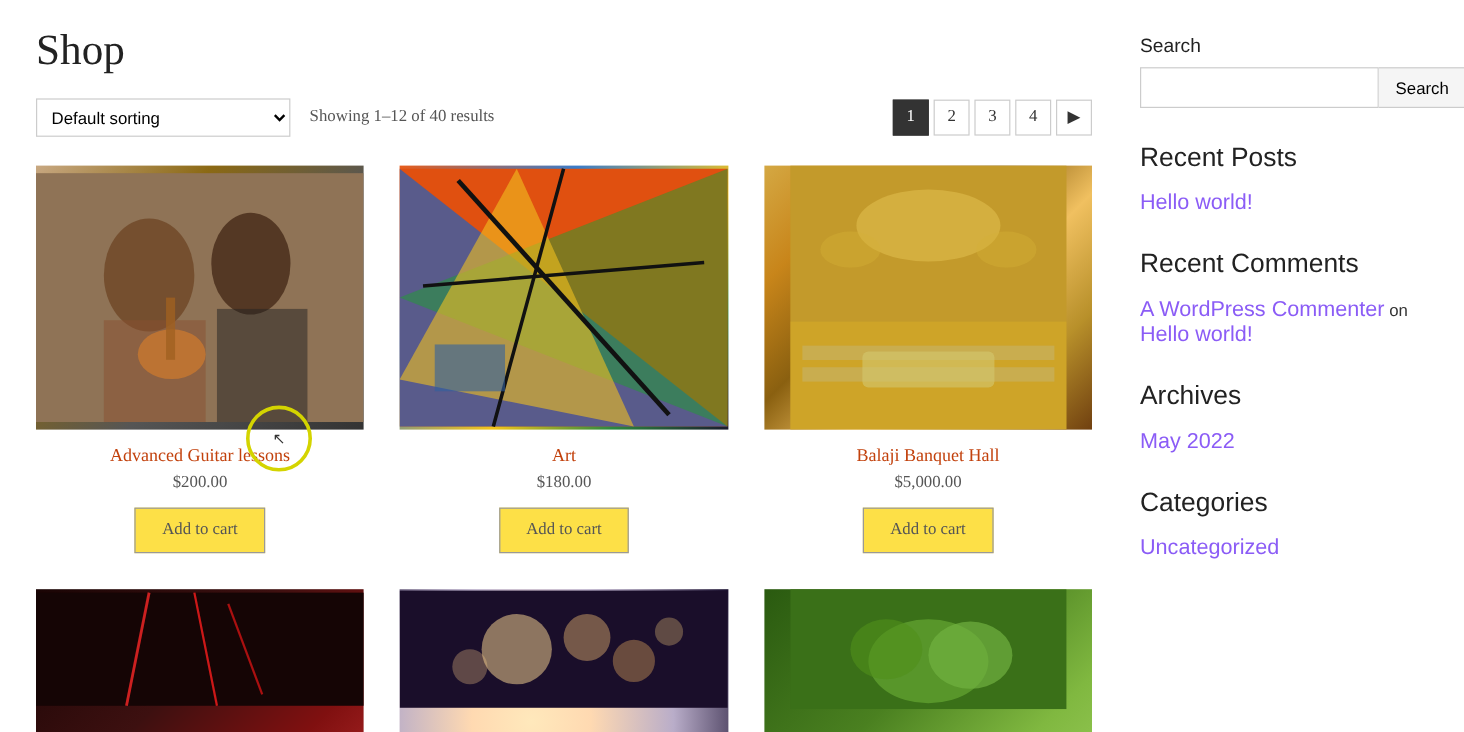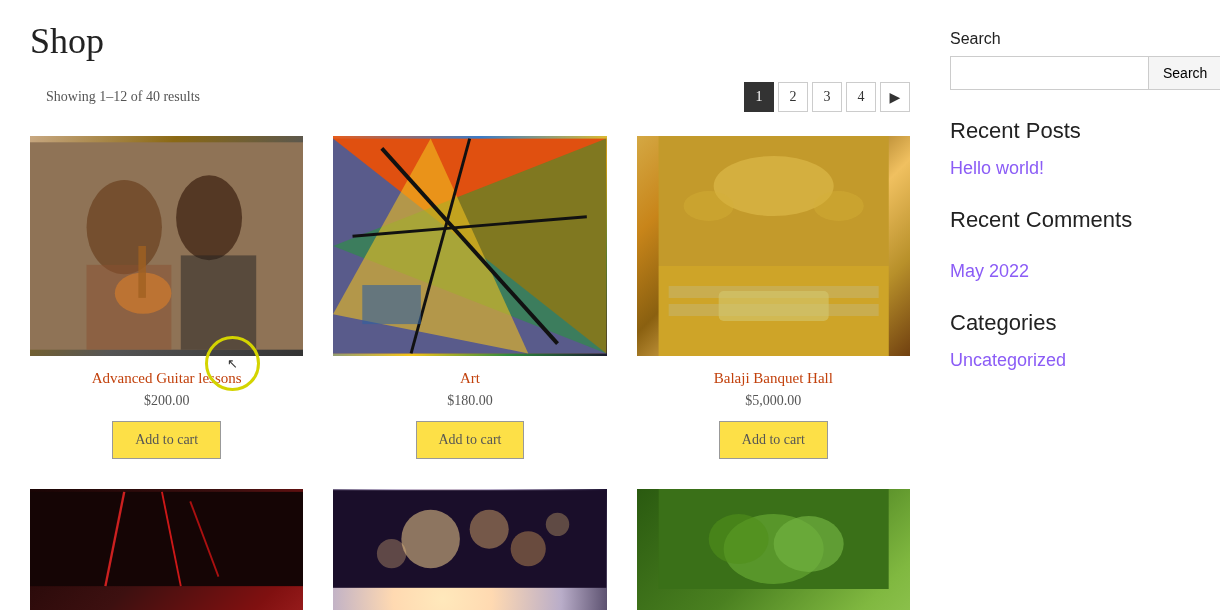--- a/index.html
+++ b/index.html
@@ -80,20 +80,28 @@
 </head>
 <body>
 
 <div class="page-wrapper">
 
   <div class="main-content">
     <h1 class="page-title">Shop</h1>
 
     <div class="shop-toolbar">
       <div class="toolbar-left">
+        <select class="sort-select">
+          <option>Default sorting</option>
+          <option>Sort by popularity</option>
+          <option>Sort by rating</option>
+          <option>Sort by latest</option>
+          <option>Sort by price: low to high</option>
+          <option>Sort by price: high to low</option>
+        </select>
         <span class="results-count">Showing 1–12 of 40 results</span>
       </div>
       <div class="pagination">
         <a href="#" class="page-btn active">1</a>
         <a href="#" class="page-btn">2</a>
         <a href="#" class="page-btn">3</a>
         <a href="#" class="page-btn">4</a>
         <a href="#" class="page-btn">▶</a>
       </div>
     </div>
@@ -215,23 +223,29 @@
       </div>
     </div>
 
     <div class="sidebar-section">
       <h2 class="sidebar-section-title">Recent Posts</h2>
       <a href="#" class="sidebar-link">Hello world!</a>
     </div>
 
     <div class="sidebar-section">
       <h2 class="sidebar-section-title">Recent Comments</h2>
-    </div>
-
-    <div class="sidebar-section">
+      <div class="comment-line">
+        <a href="#" class="sidebar-link">A WordPress Commenter</a>
+        <span> on </span>
+        <a href="#" class="sidebar-link">Hello world!</a>
+      </div>
+    </div>
+
+    <div class="sidebar-section">
+      <h2 class="sidebar-section-title">Archives</h2>
       <a href="#" class="sidebar-link">May 2022</a>
     </div>
 
     <div class="sidebar-section">
       <h2 class="sidebar-section-title">Categories</h2>
       <a href="#" class="sidebar-link">Uncategorized</a>
     </div>
 
   </div>
 </div>

